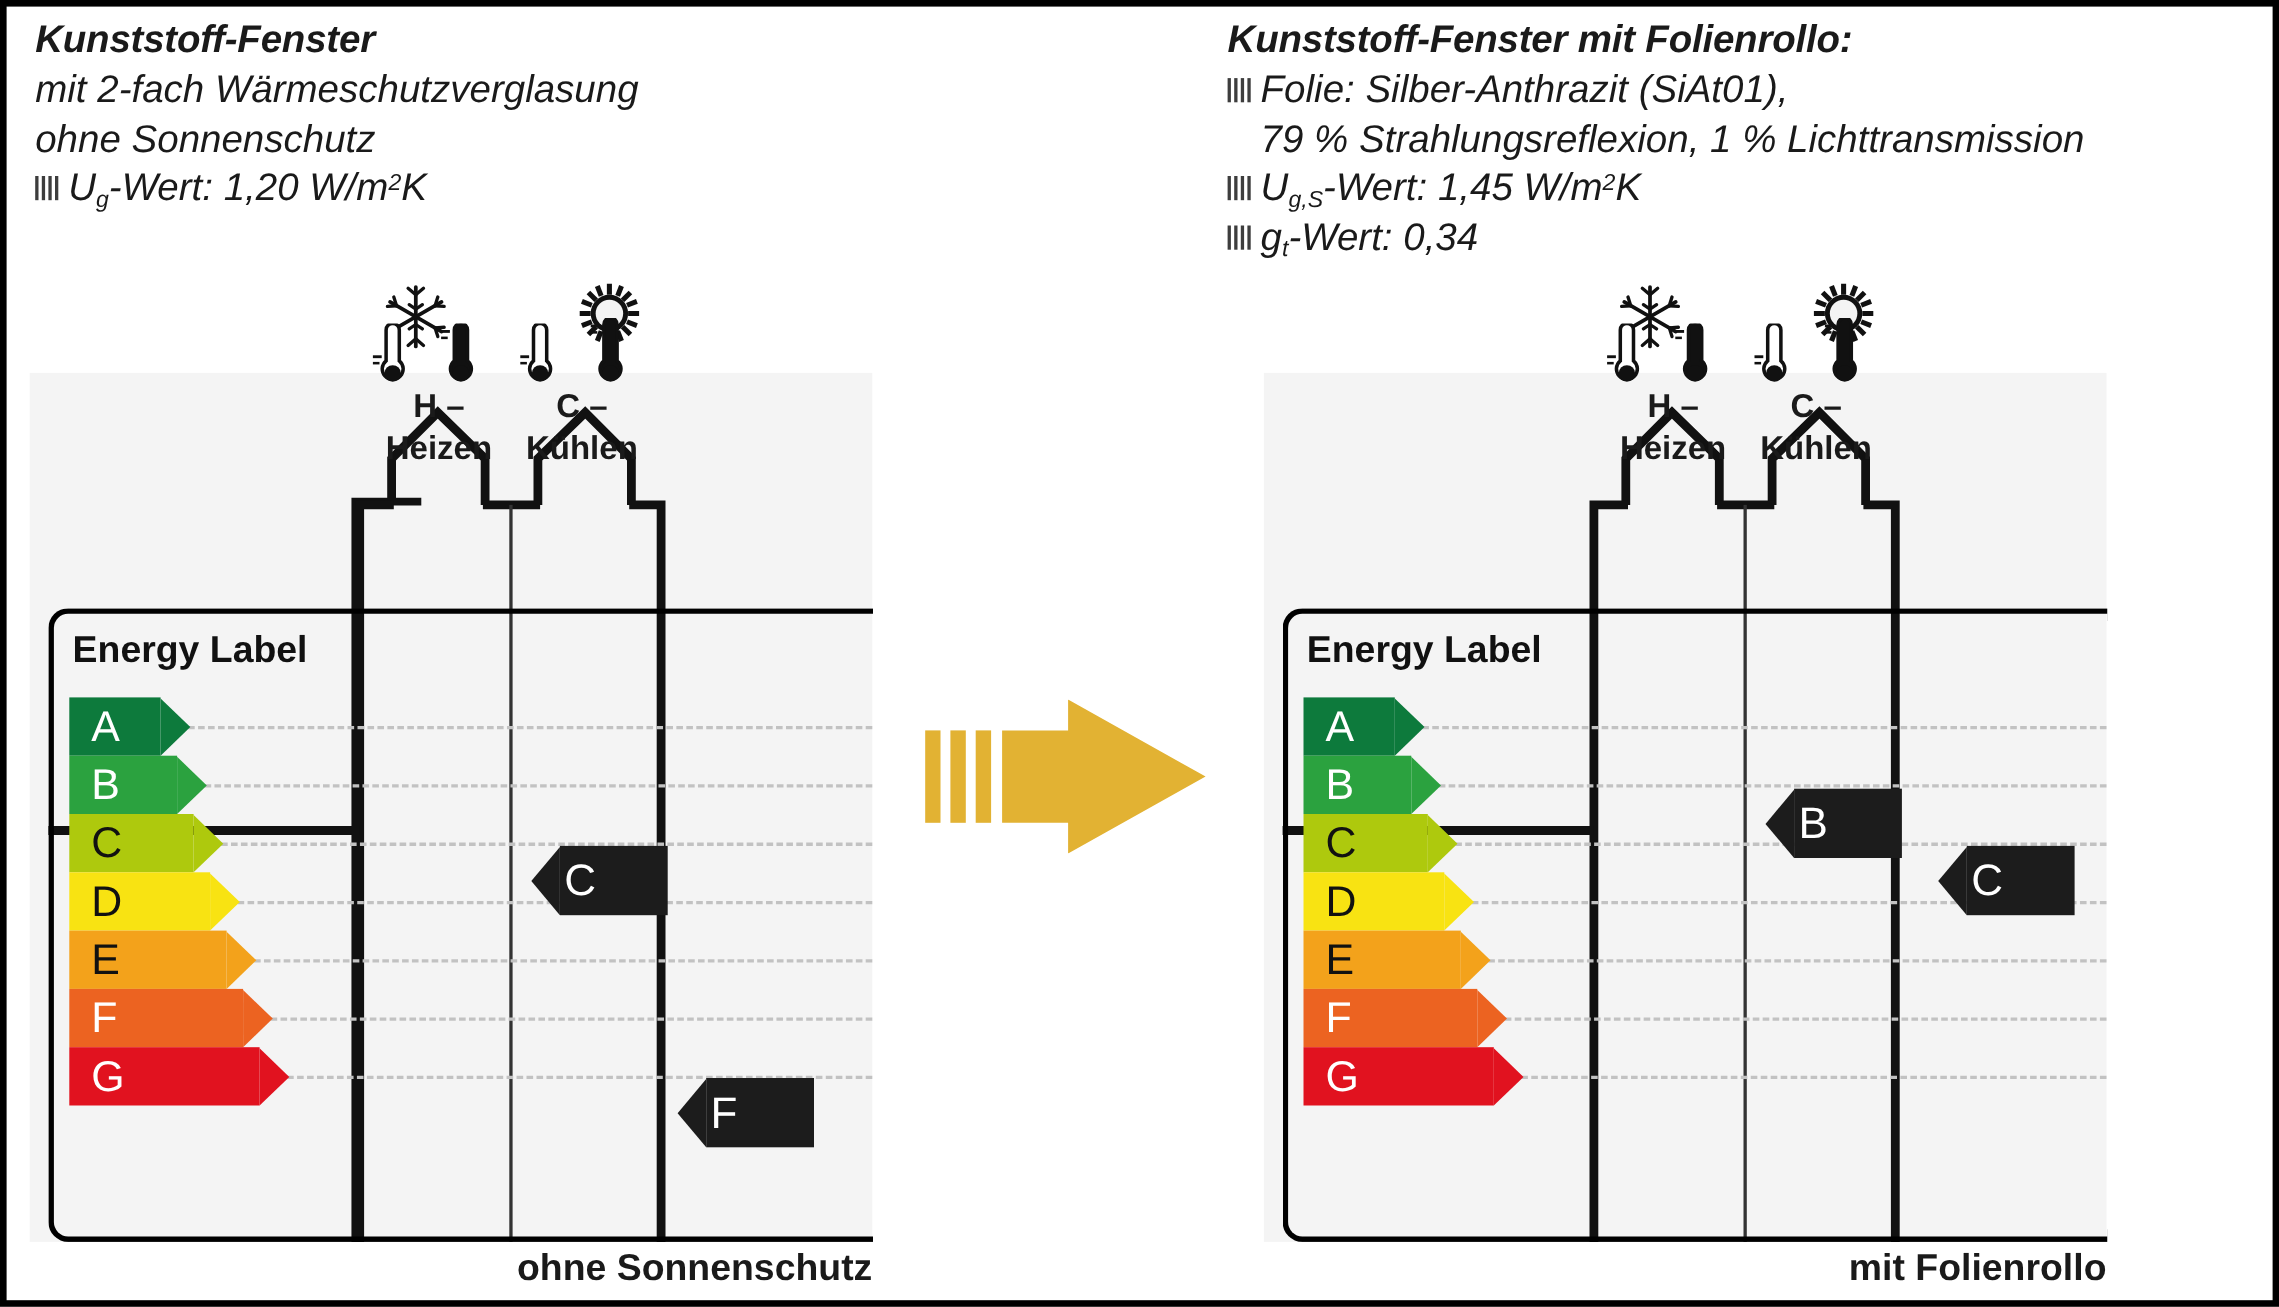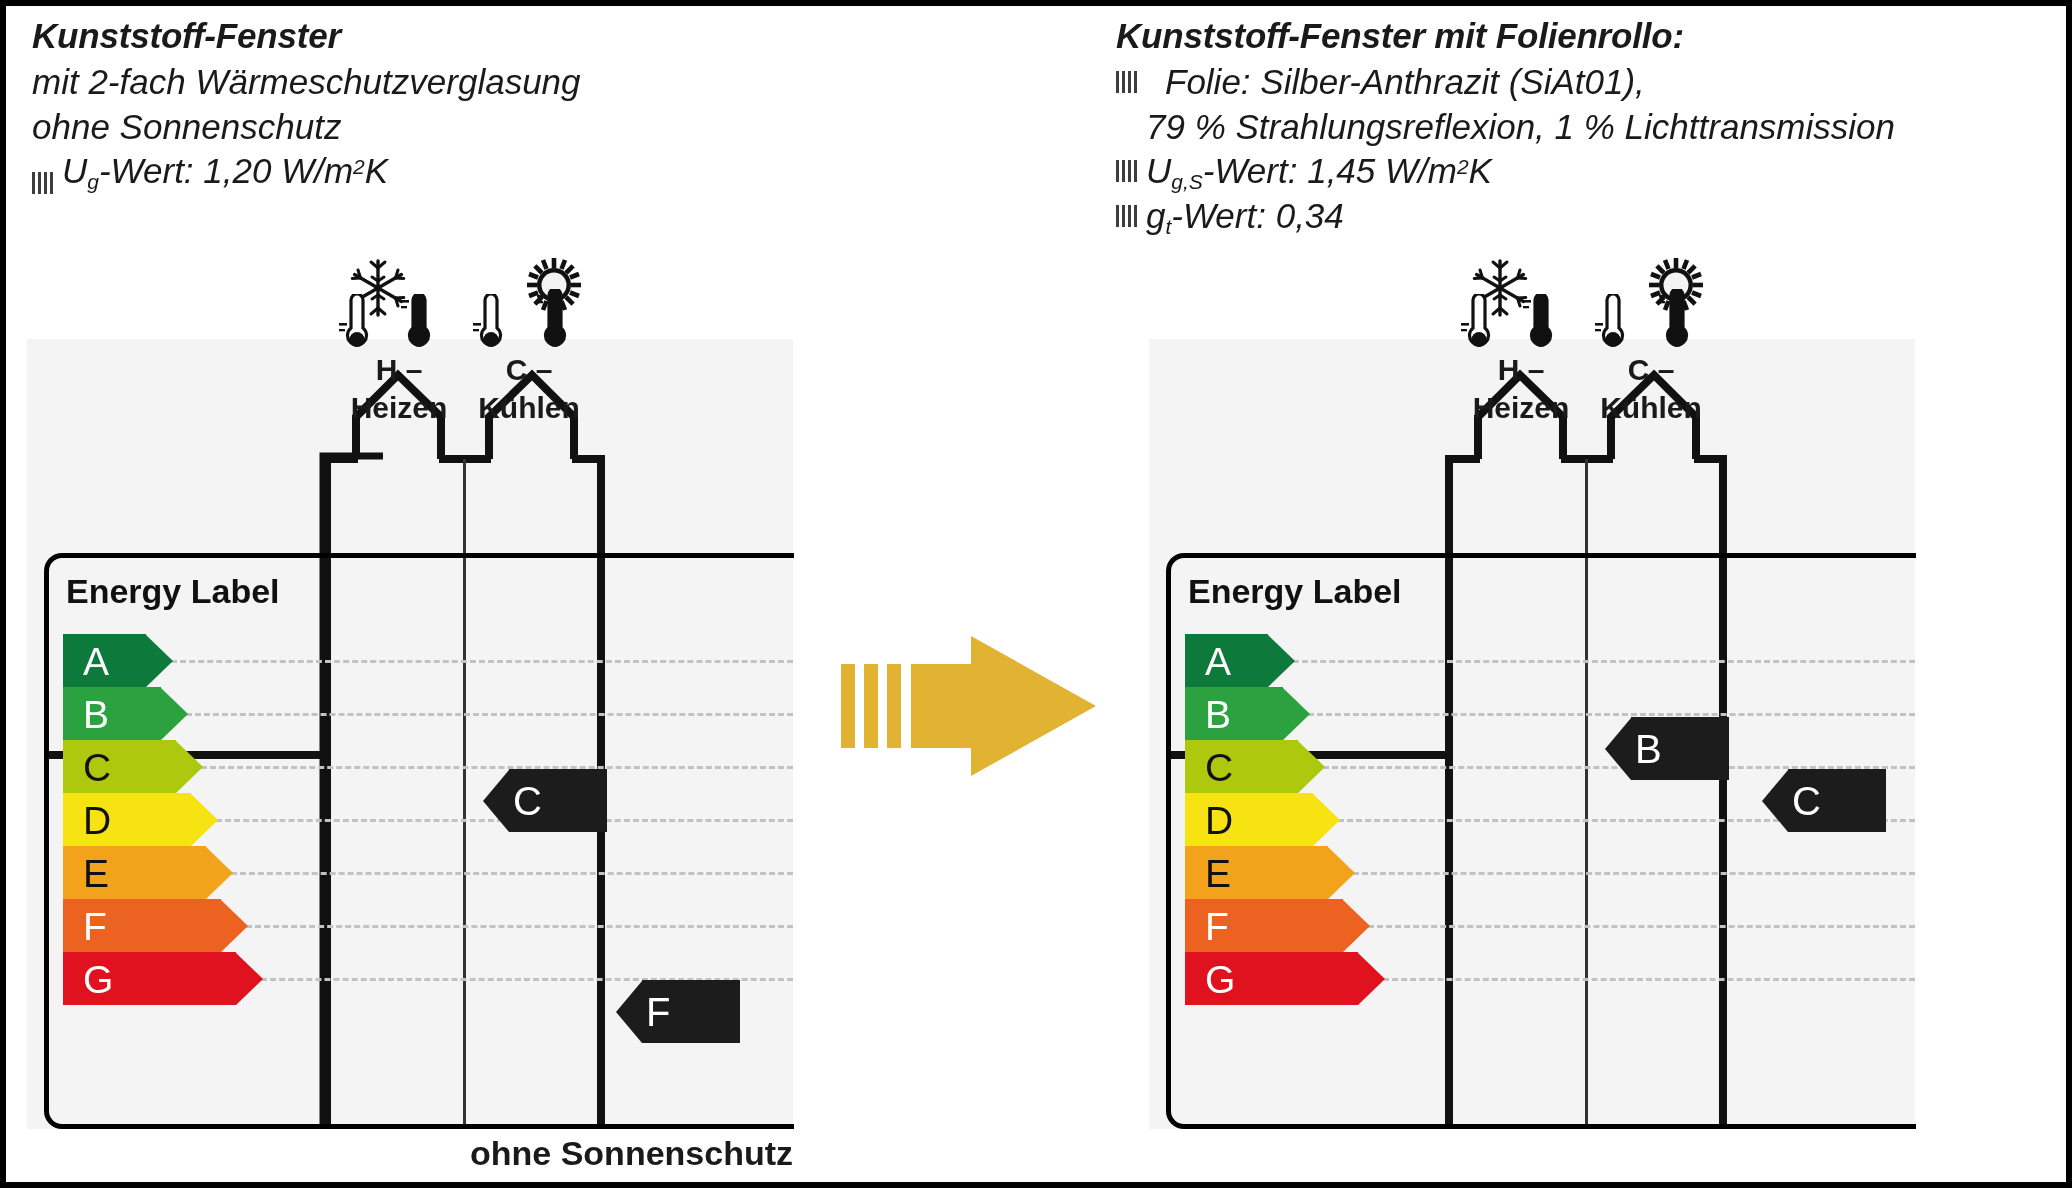--- a/index.html
+++ b/index.html
@@ -109,36 +109,36 @@
 </head>
 <body>
 
 <div id="frame">
 
   <div class="hdr" style="left:26px;top:10px;width:1060px;">
     <div class="hdr-title">Kunststoff-Fenster</div>
     <div class="hdr-line" style="margin-top:6px;">mit 2-fach Wärmeschutzverglasung</div>
     <div class="hdr-line" style="margin-top:5px;">ohne Sonnenschutz</div>
 
-    <div class="bullet-row" style="margin-top:4px;align-items:flex-end;">
+    <div class="bullet-row" style="margin-top:4px;">
       <span class="bullet"><i></i><i></i><i></i><i></i></span>
       <span class="hdr-line">
         <span>U</span><span class="sub">g</span><span>-Wert: 1,20 W/m</span><span class="sup">2</span><span>K</span>
       </span>
     </div>
 
   </div>
 
   <div class="hdr" style="left:1110px;top:10px;width:910px;">
     <div class="hdr-title">Kunststoff-Fenster mit Folienrollo:</div>
 
     <div class="bullet-row" style="margin-top:6px;">
       <span class="bullet"><i></i><i></i><i></i><i></i></span>
       <span>
-        <span class="hdr-line" style="display:block;margin-left:19px;">Folie: Silber-Anthrazit (SiAt01),</span>
+        <span class="hdr-line" style="display:block;">Folie: Silber-Anthrazit (SiAt01),</span>
         <span class="hdr-line" style="display:block;margin-top:5px;">79 % Strahlungsreflexion, 1 % Lichttransmission</span>
       </span>
     </div>
 
     <div class="bullet-row" style="margin-top:4px;">
       <span class="bullet"><i></i><i></i><i></i><i></i></span>
       <span class="hdr-line">
         <span>U</span><span class="sub">g,S</span><span>-Wert: 1,45 W/m</span><span class="sup">2</span><span>K</span>
       </span>
     </div>
@@ -502,14 +502,15 @@
       <span class="mtext">B</span>
     </div>
   </div>
   <div class="marker" style="left:1756px;top:763px;">
     <div class="mtip"></div>
     <div class="mbody" style="width:82px;">
       <span class="mtext">C</span>
     </div>
   </div>
 
+  <div class="panel-caption" style="left:1409px;top:1128px;width:500px;">mit Folienrollo</div>
 
 </div>
 
 </body></html>

